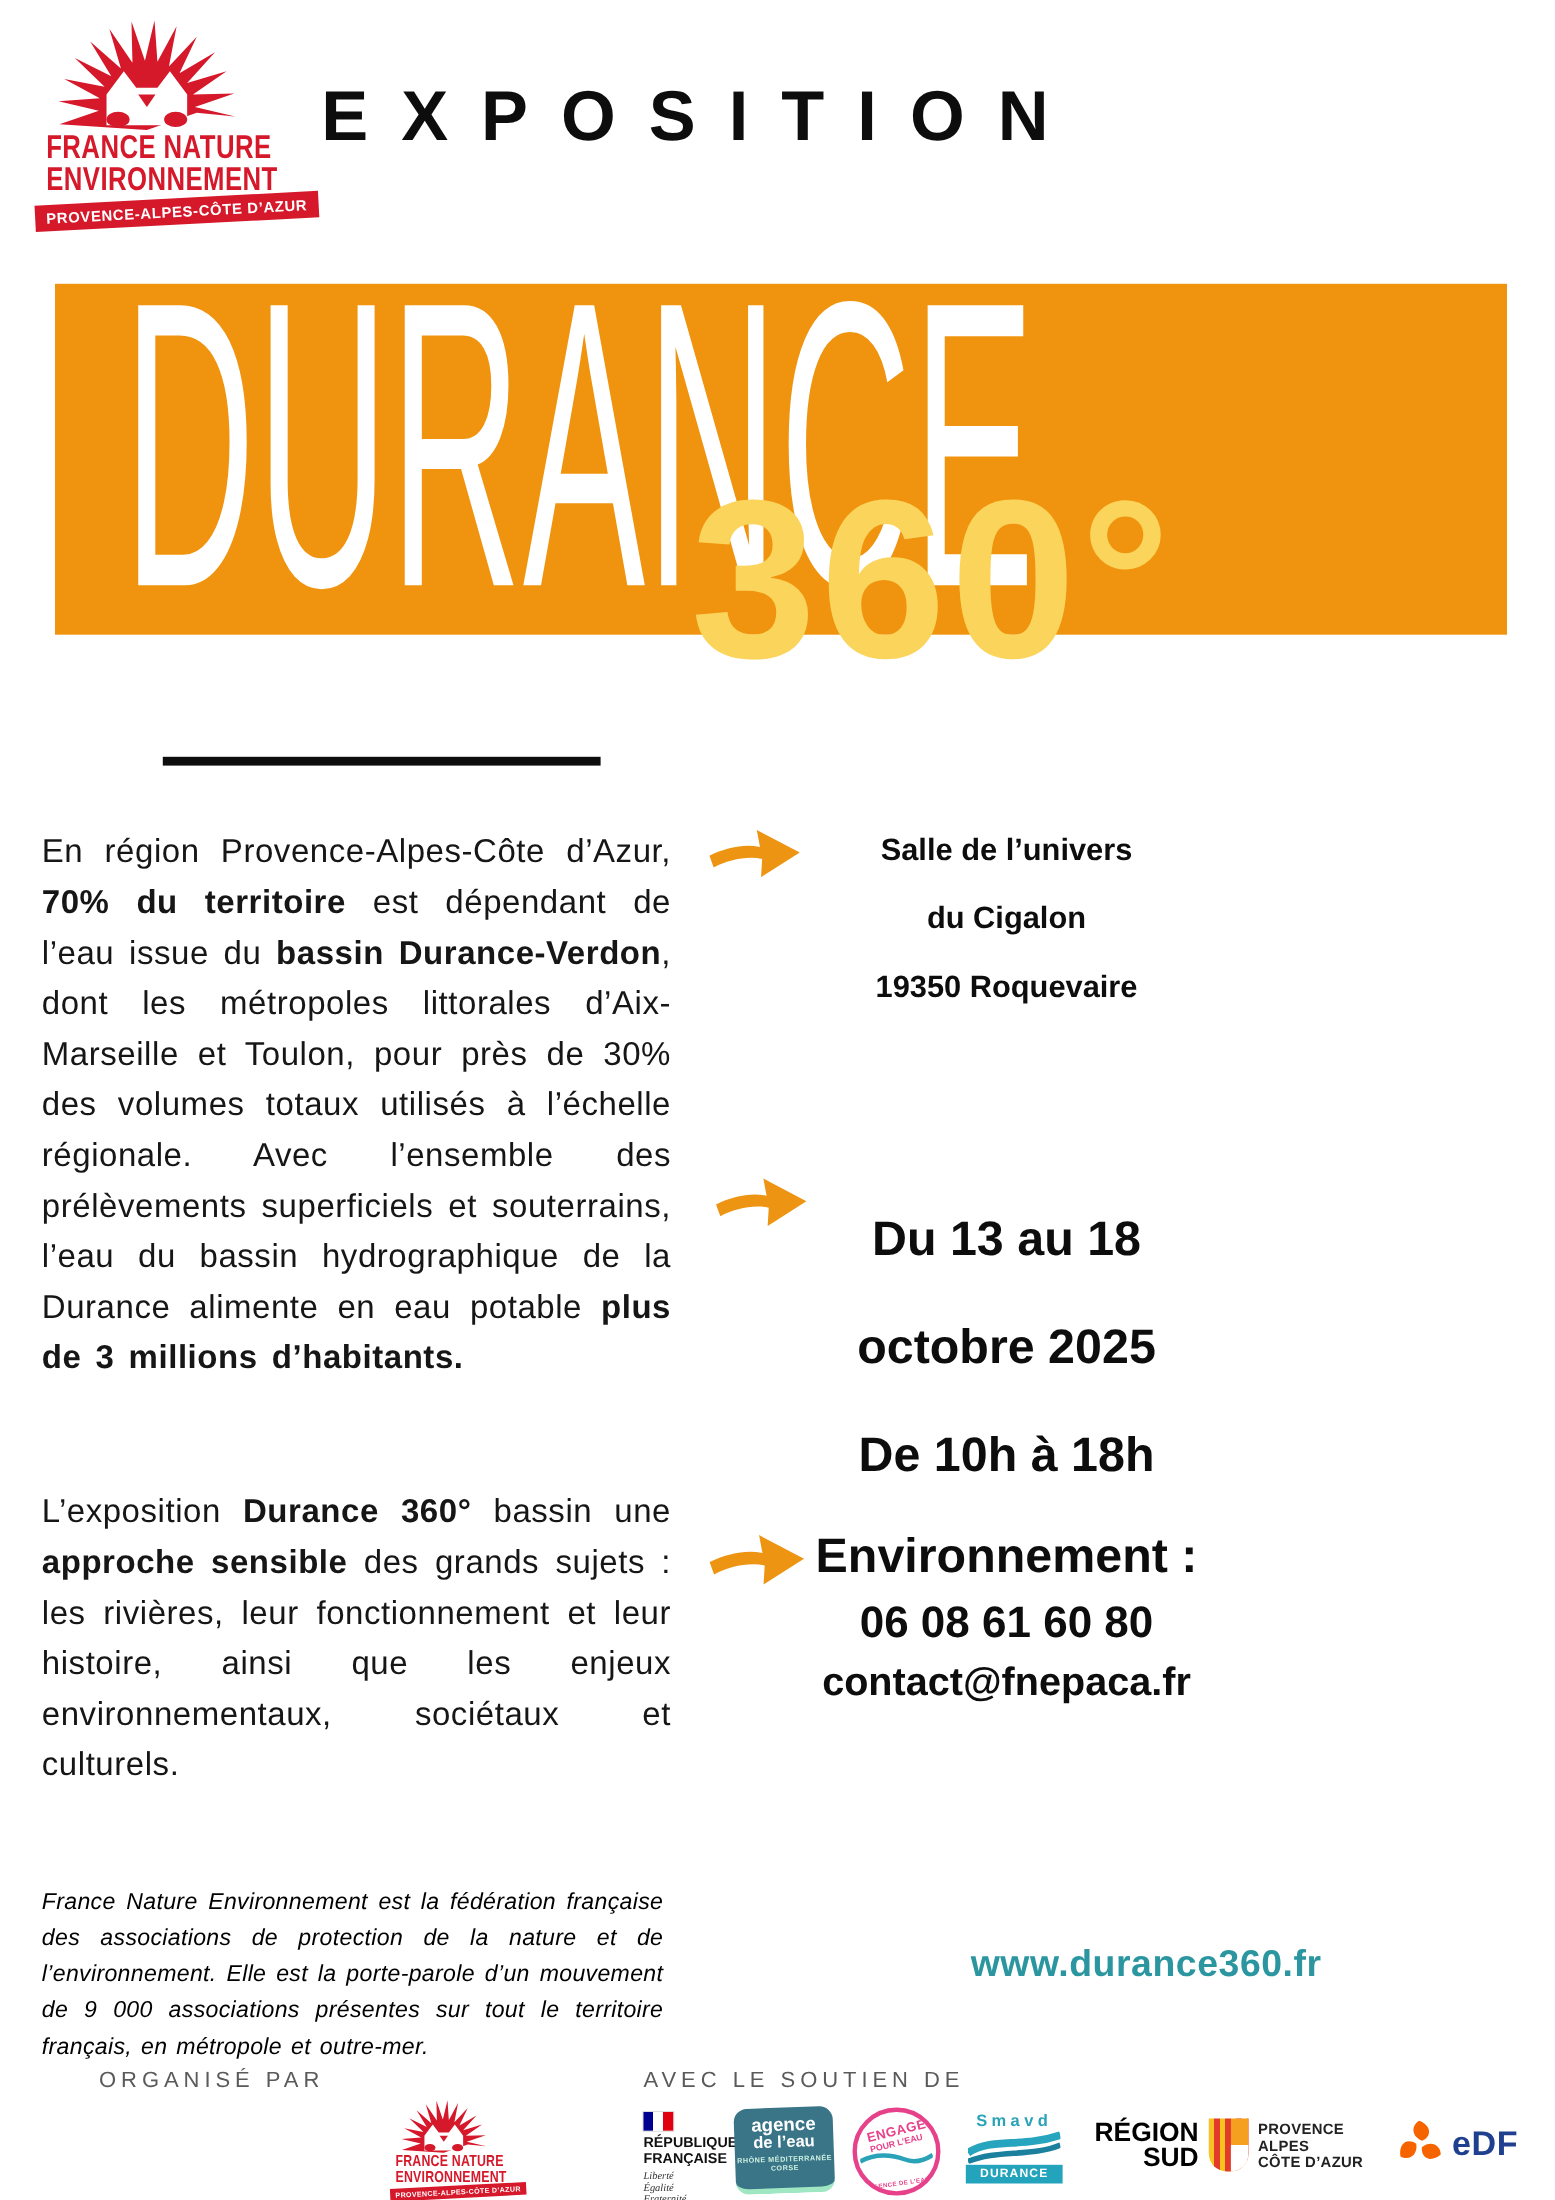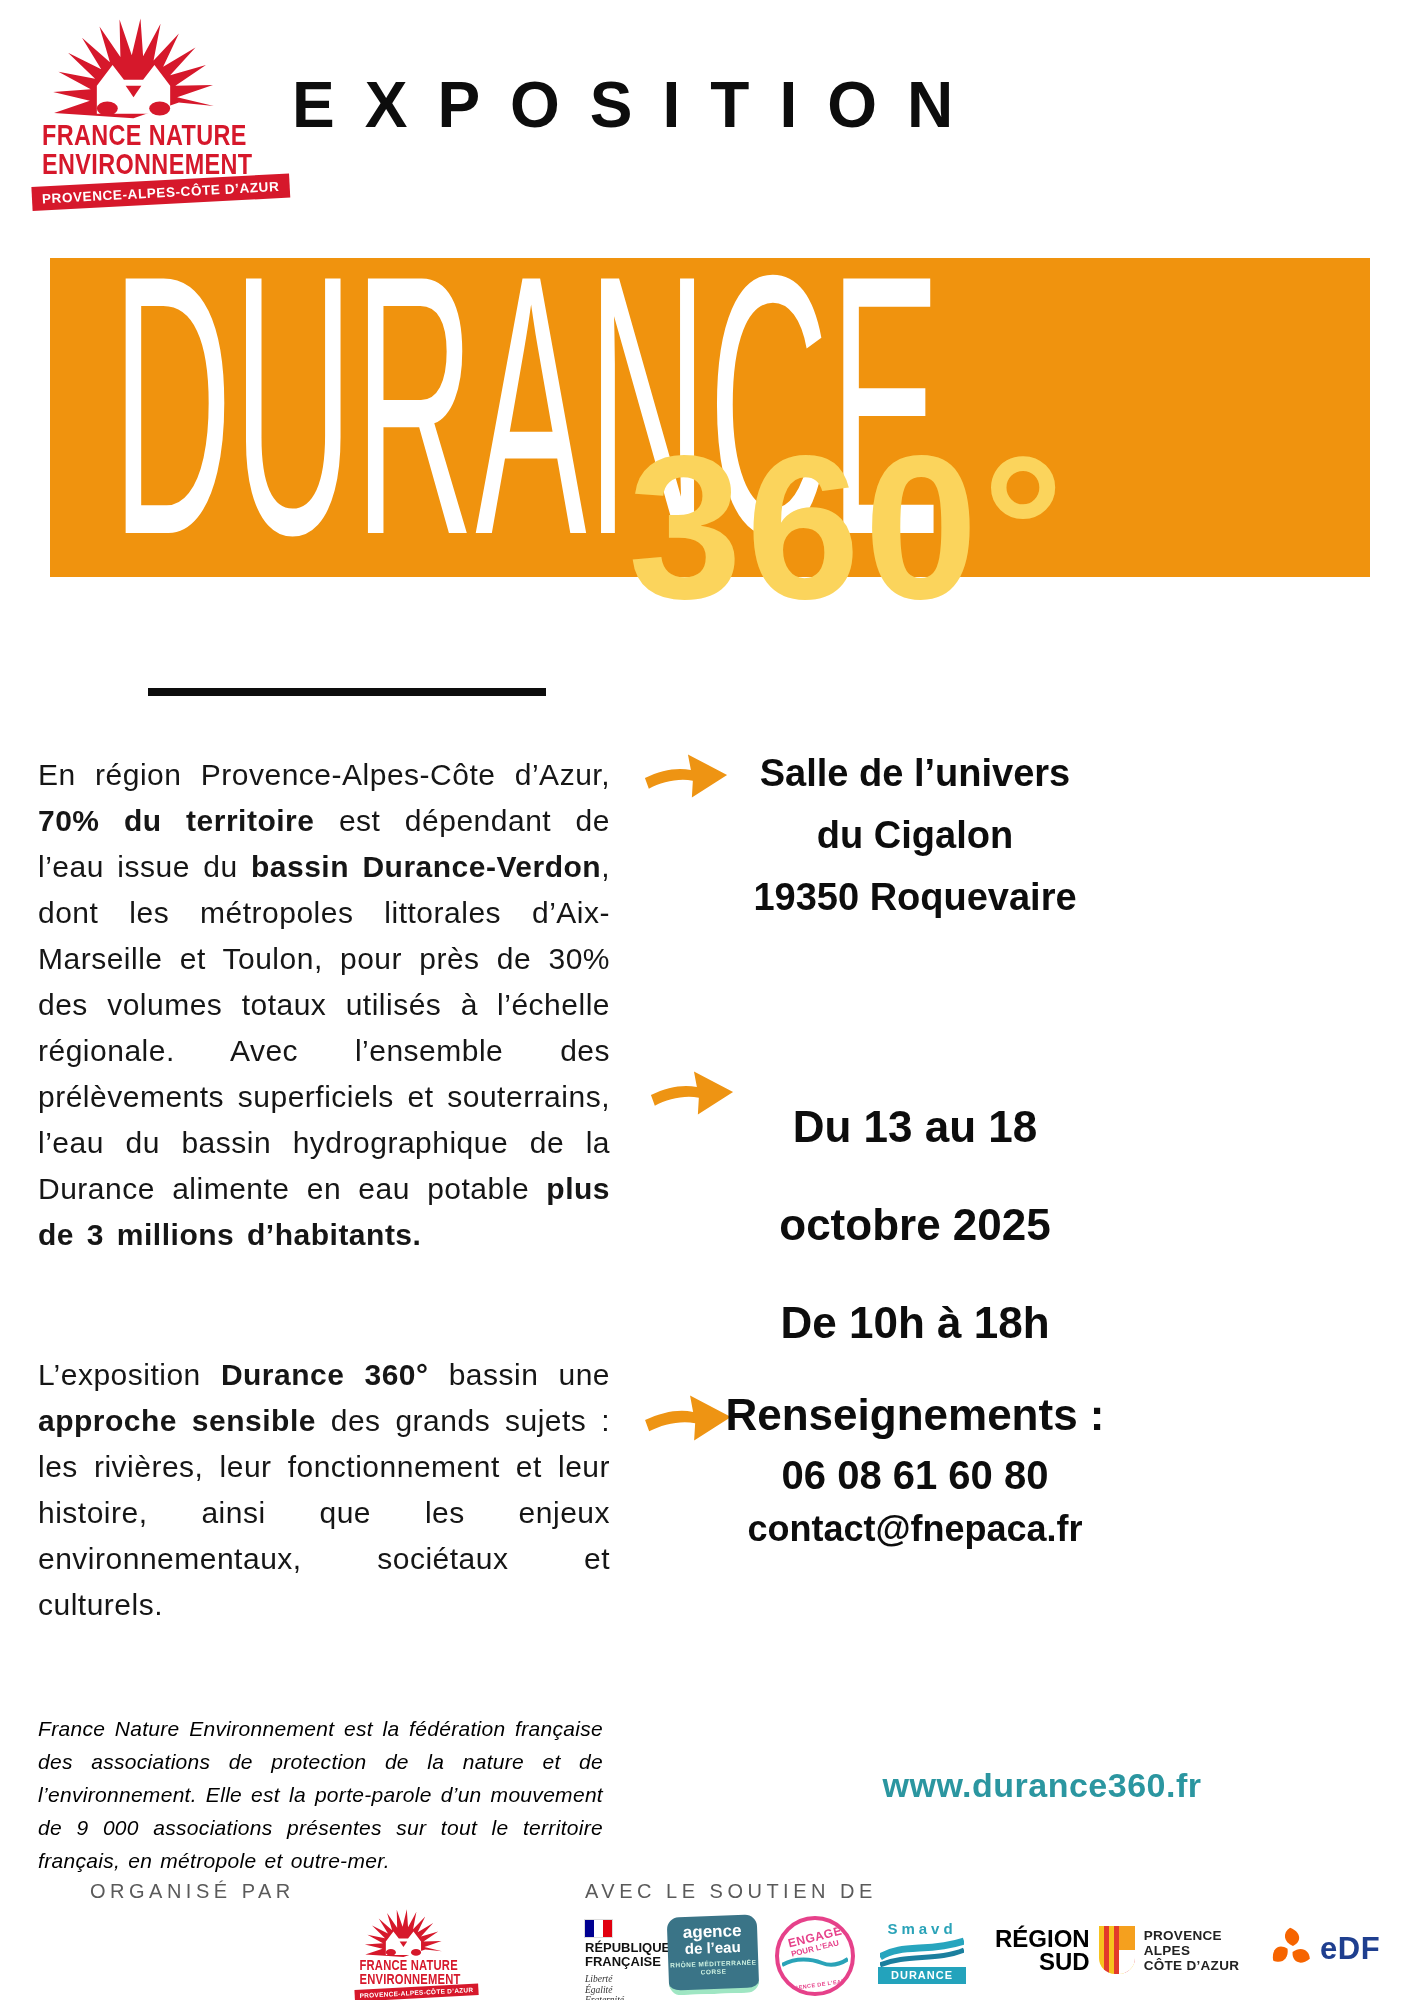--- a/index.html
+++ b/index.html
@@ -36,21 +36,21 @@
   
   .para{position:absolute;left:38px;width:572px;font-size:30px;line-height:46px;
     letter-spacing:0.5px;word-spacing:4px;text-align:justify;color:#161616;}
   .para b{font-weight:700;}
   .para--footer{font-size:21px;line-height:33px;font-style:italic;width:565px;
     word-spacing:2px;letter-spacing:0.3px;color:#000000;}
 
   
   .info-block{position:absolute;left:650px;width:530px;text-align:center;color:#0d0d0d;}
   .ib-line{font-weight:700;}
-  .ib-loc .ib-line{font-size:38px;line-height:62px;}
+  .ib-loc .ib-line{font-size:28px;line-height:62px;}
   .ib-date .ib-line{font-size:44px;line-height:66px;margin-top:32px;}
   .ib-contact-title{font-weight:700;font-size:44px;line-height:50px;}
   .ib-phone{font-weight:700;font-size:40px;line-height:46px;margin-top:12px;}
   .ib-email{font-weight:700;font-size:36px;line-height:42px;margin-top:10px;}
   .arrow{position:absolute;}
 
   .website{position:absolute;left:852px;top:1766px;width:380px;text-align:center;
     font-size:34px;font-weight:700;color:#2B96A0;letter-spacing:0.5px;}
 
   
@@ -142,21 +142,21 @@
   <div class="info-block ib-date" style="top:1062px;">
     <div class="ib-line">Du 13 au 18</div>
     <div class="ib-line">octobre 2025</div>
     <div class="ib-line">De 10h à 18h</div>
   </div>
 
   <svg class="arrow" style="left:642px;top:1386px;" width="92" height="60" viewBox="0 0 90 58">
     <path d="M3 33 C20 25 36 22 50 25 L47 9 L87 30 L51 53 L52 36 C38 33 20 37 7 44 Z" fill="#EE9413"></path>
   </svg>
   <div class="info-block ib-contact" style="top:1390px;">
-    <div class="ib-contact-title">Renseignements :</div>
+    <div class="ib-contact-title">Environnement :</div>
     <div class="ib-phone">06 08 61 60 80</div>
     <div class="ib-email">contact@fnepaca.fr</div>
   </div>
 
   <div class="para para--footer" style="top:1712px;">France Nature Environnement est la fédération française des associations de protection de la nature et de l’environnement. Elle est la porte-parole d’un mouvement de 9 000 associations présentes sur tout le territoire français, en métropole et outre-mer.</div>
   <div class="website">www.durance360.fr</div>
 
   <div class="section-label" style="left:90px;top:1880px;">ORGANISÉ PAR</div>
   <div class="section-label" style="left:585px;top:1880px;">AVEC LE SOUTIEN DE</div>
 

